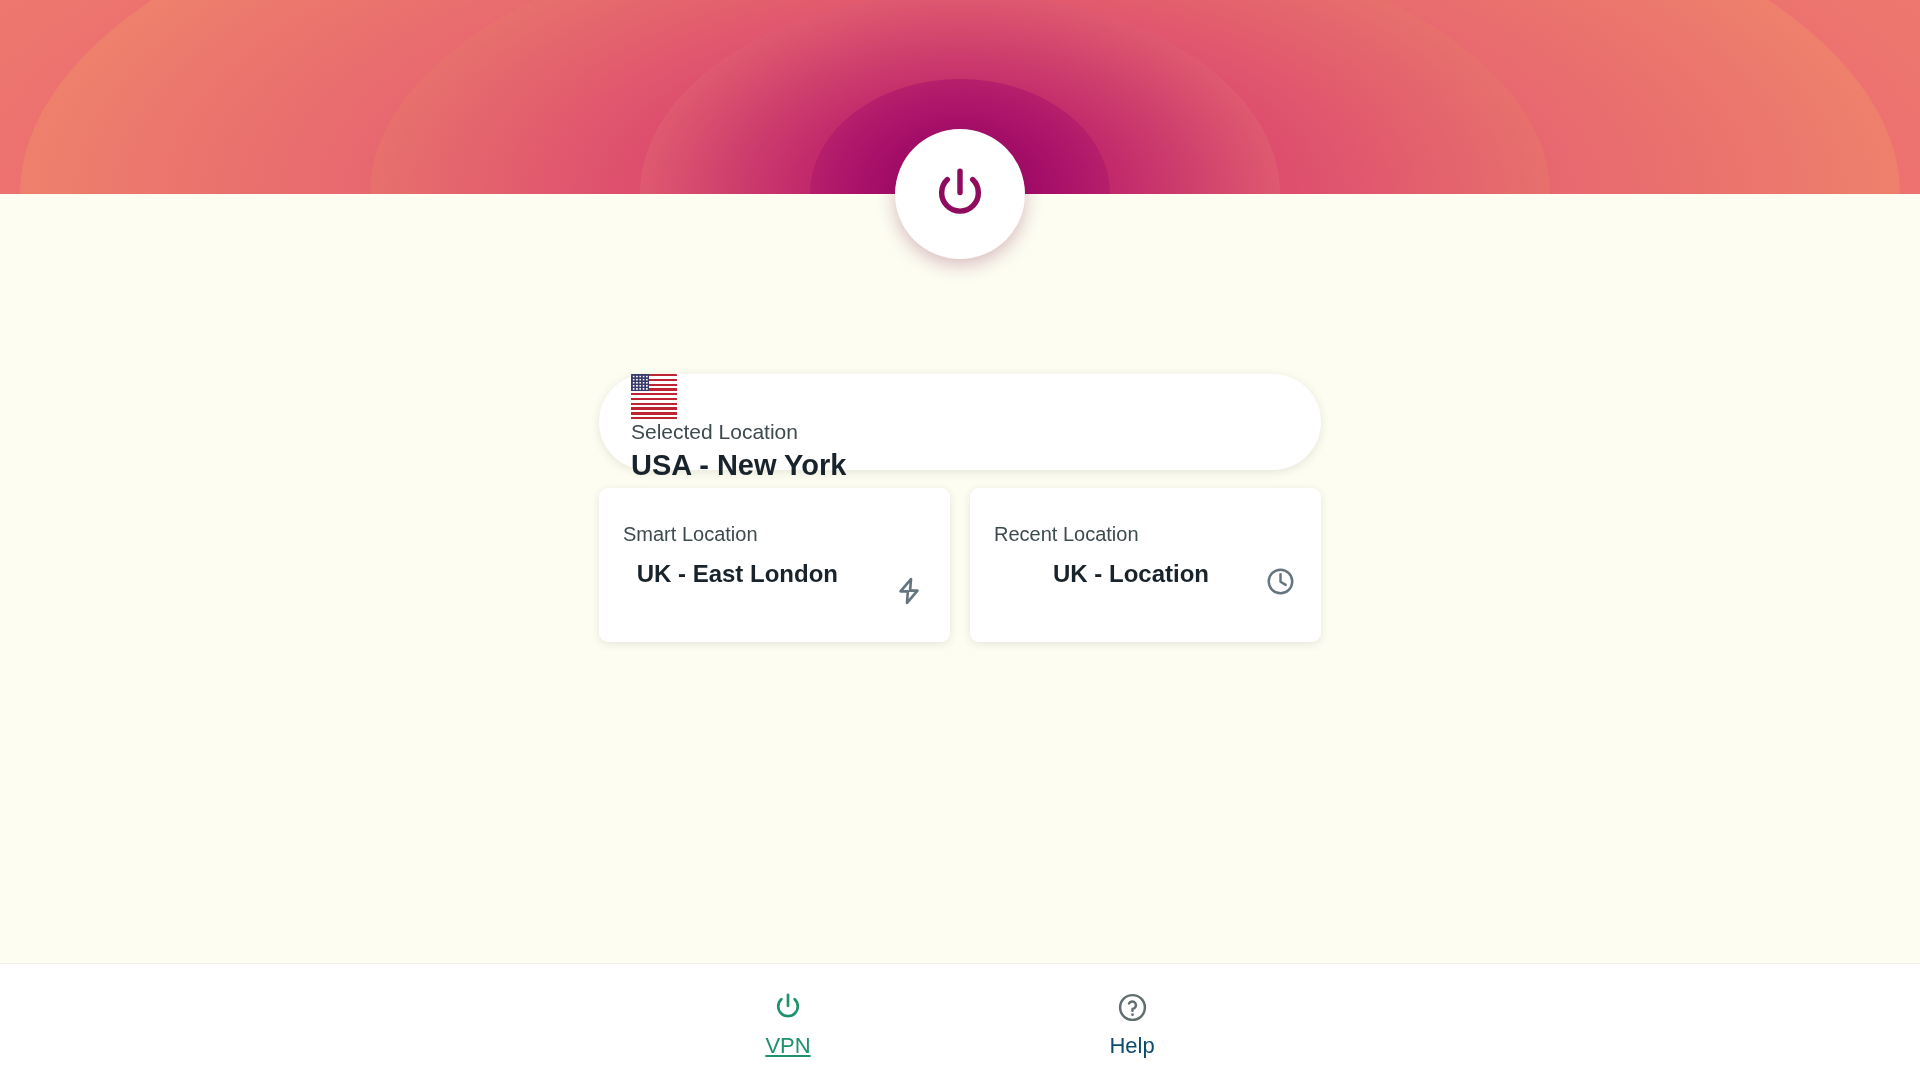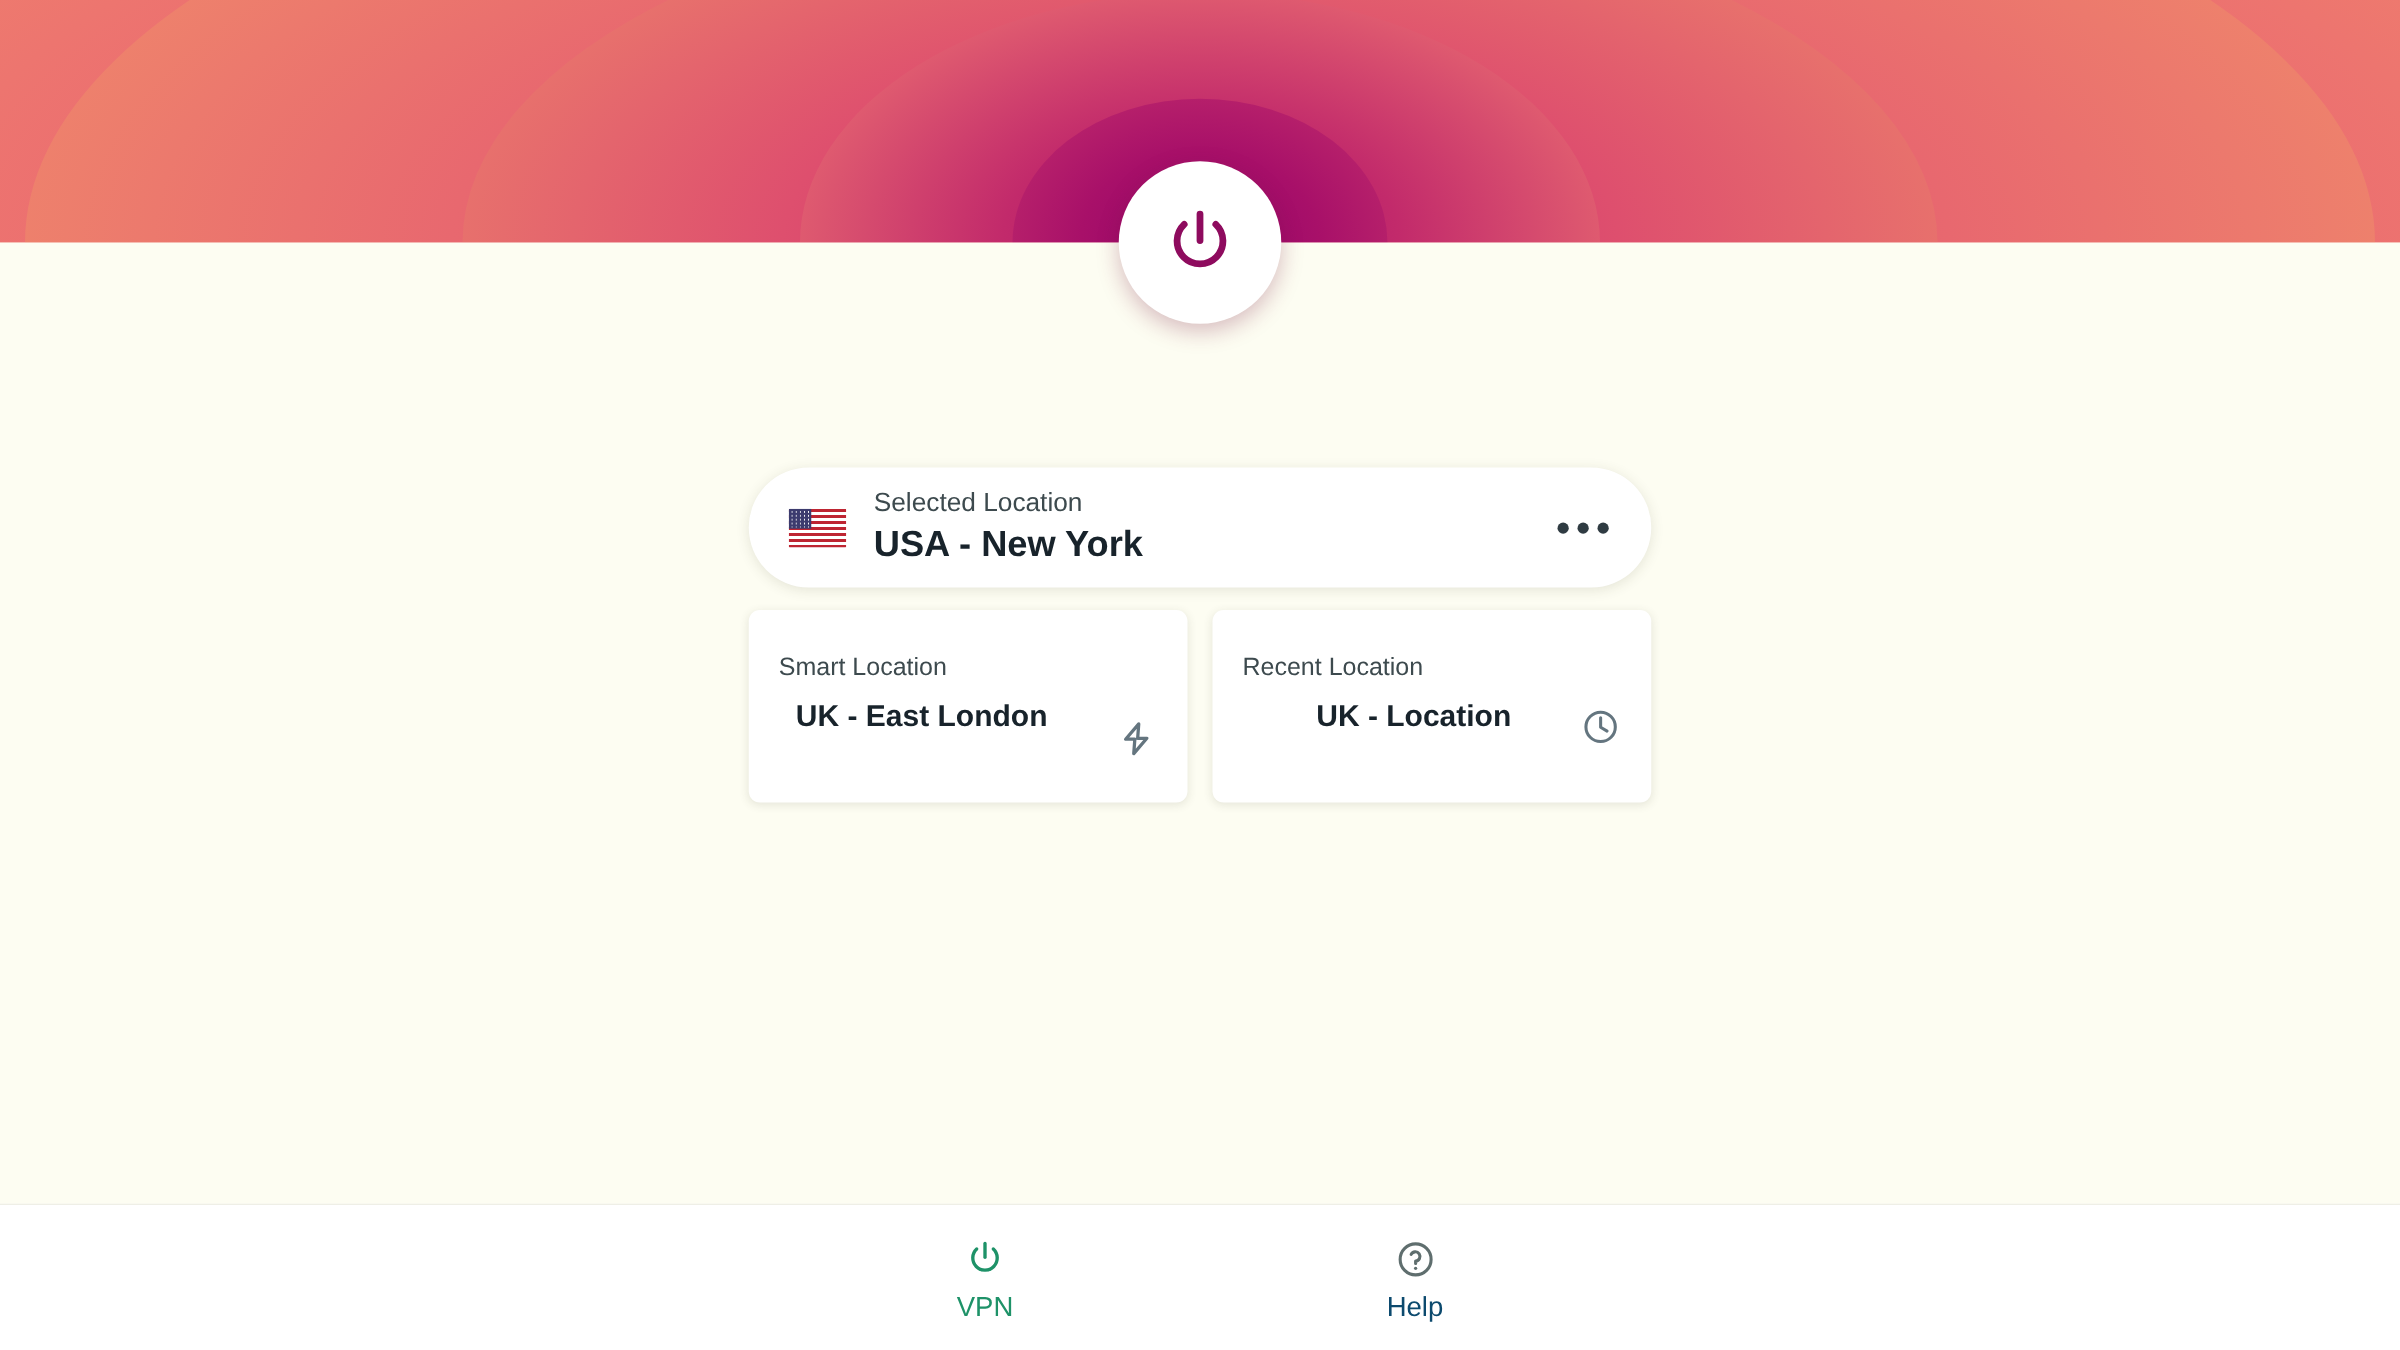--- a/index.html
+++ b/index.html
@@ -87,23 +87,24 @@
   }
 
   
   .selected-card {
     width: 722px;
     height: 96px;
     background: #FFFFFF;
     border-radius: 48px;
     box-shadow: 0 2px 10px rgba(60, 60, 40, 0.13);
     display: flex;
-    align-items: center;
+    align-items: flex-start;
     padding: 0 30px 0 32px;
     cursor: pointer;
+    flex-direction: column;
   }
   .flag {
     width: 46px;
     height: 31px;
     flex: 0 0 46px;
     position: relative;
     overflow: hidden;
     border-radius: 1px;
     margin-right: 22px;
   }
@@ -223,21 +224,21 @@
   .nav-icon {
     height: 40px;
     display: flex;
     align-items: center;
     justify-content: center;
   }
   .nav-label {
     font-size: 22px;
     line-height: 1;
   }
-  .nav-item.active .nav-label { color: #1E9268; }
+  .nav-item.active .nav-label { color: #1E9268; text-decoration: underline; }
   .nav-item.plain .nav-label { color: #0c4a6e; }
 
   .nav-item.highlighted {
     border: 6px solid #EC5F7E;
     border-radius: 14px;
     width: 176px;
     height: 103px;
     align-self: center;
     margin: 0 84px;
   }

